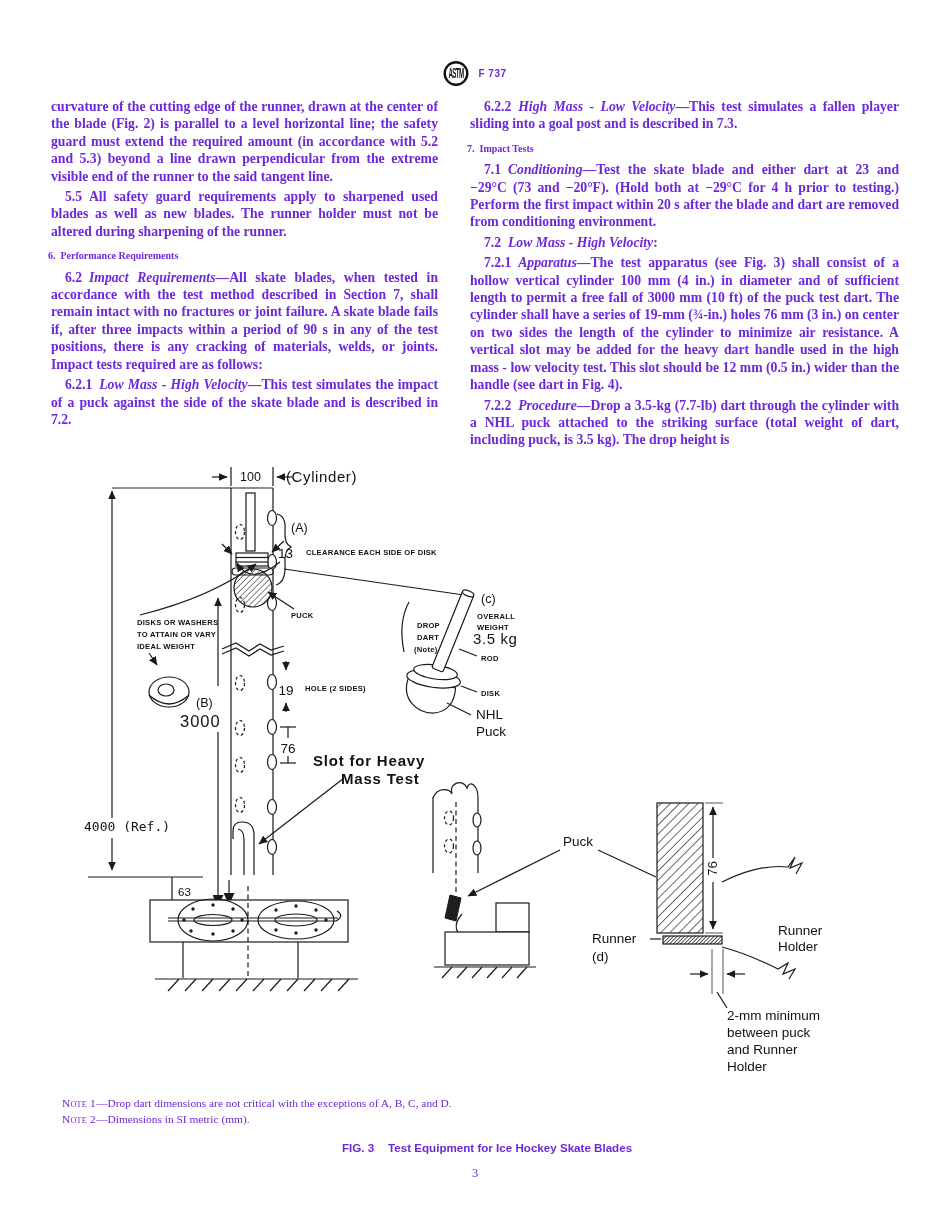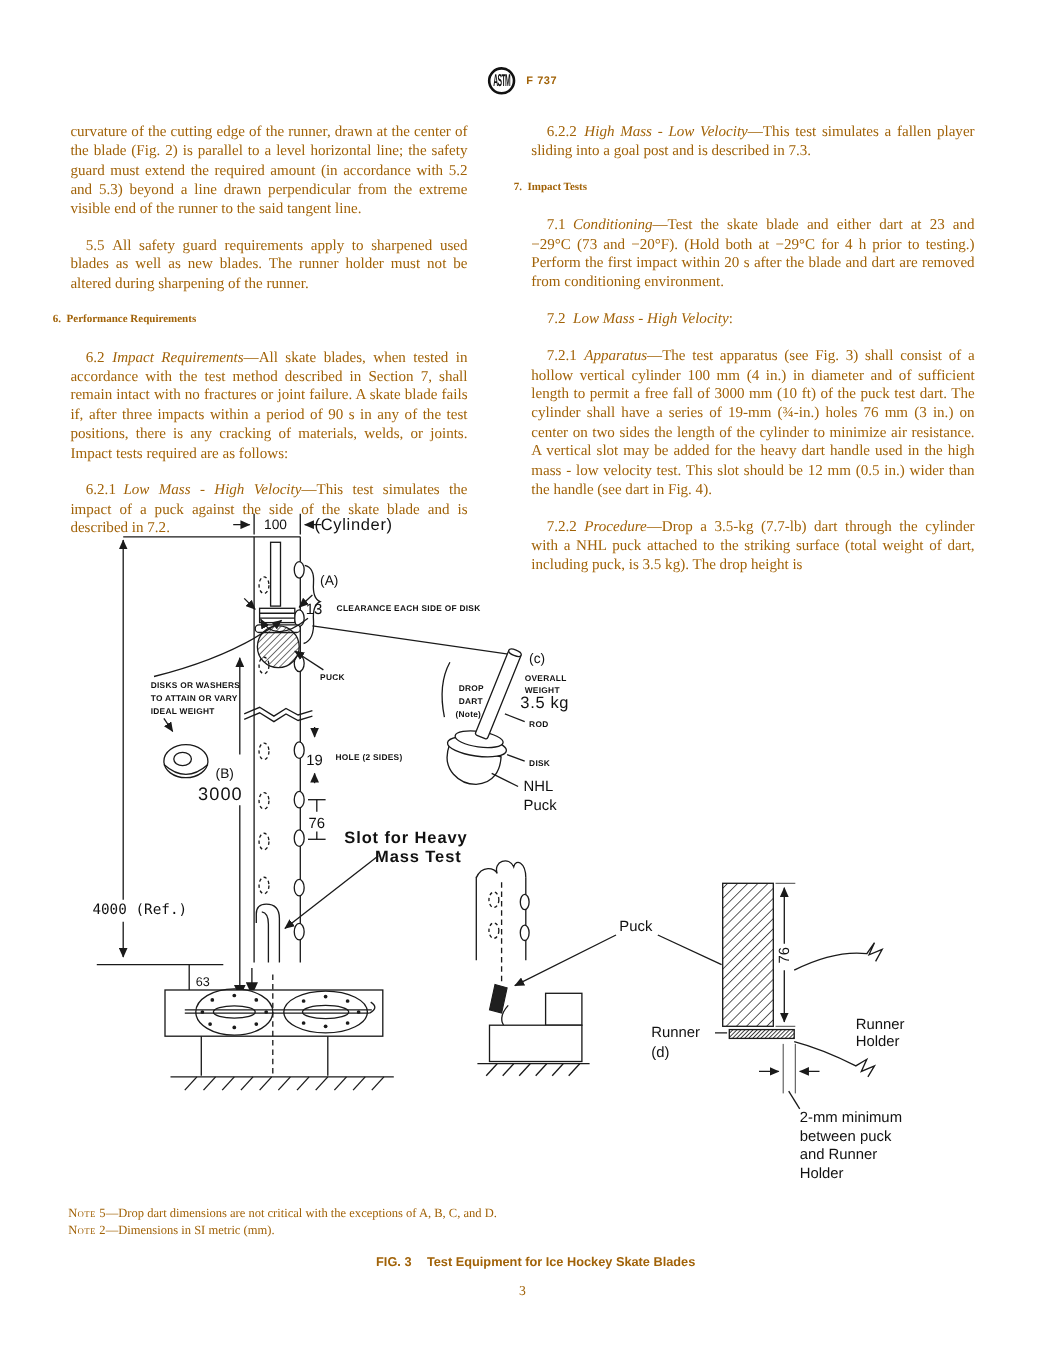--- a/index.html
+++ b/index.html
@@ -1,28 +1,28 @@
 <!DOCTYPE html>
 <html><head>
 <meta charset="utf-8">
 <style>
   html,body { margin:0; padding:0; background:#ffffff; }
   .page { position:relative; width:920px; height:1230px; background:#fff; overflow:hidden;
-          font-family:"Liberation Serif", serif; color:#a16207; }
+          font-family:"Liberation Serif", serif; color:#6d28d9; }
 
   
   .hdr { position:absolute; top:56px; left:0; width:950px; height:34px;
          display:flex; align-items:center; justify-content:center; gap:9px; }
   .doc-code { font-family:"Liberation Sans", sans-serif; font-weight:bold; font-size:10px; letter-spacing:0.5px; }
 
   
   .col { position:absolute; top:95px; font-size:13.7px; line-height:17.4px; }
   .col-left  { left:48px;  width:393px; }
   .col-right { left:467px; width:435px; }
-  .para { margin:16px; text-align:justify; }
+  .para { margin:3px; text-align:justify;font-weight:bold; }
   .para.indent { text-indent:14px; }
   .para i { font-style:italic; }
   .sec-heading { margin:7px 0 4px 0; font-size:10px; font-weight:bold; }
 
   
   .figure-area { position:absolute; top:462px; left:0; width:950px; height:614px; }
   svg { display:block; }
   .ln { stroke:#1a1a1a; stroke-width:1.2; fill:none; }
   .lnthin { stroke:#444; stroke-width:0.9; fill:none; }
   .fw { fill:#ffffff; stroke:#1a1a1a; stroke-width:1.2; }
@@ -323,20 +323,20 @@
         <line class="ln" x1="717" y1="530" x2="727" y2="546"></line>
         <text class="t-md" x="727" y="558">2-mm minimum</text>
         <text class="t-md" x="727" y="575">between puck</text>
         <text class="t-md" x="727" y="592">and Runner</text>
         <text class="t-md" x="727" y="609">Holder</text>
       </g>
     </svg>
   </div>
 
   <div class="fig-notes">
-    <p class="note"><span class="note-label">Note 5</span><span>—Drop dart dimensions are not critical with the exceptions of A, B, C, and D.</span></p>
+    <p class="note"><span class="note-label">Note 1</span><span>—Drop dart dimensions are not critical with the exceptions of A, B, C, and D.</span></p>
     <p class="note"><span class="note-label">Note 2</span><span>—Dimensions in SI metric (mm).</span></p>
   </div>
 
   <p class="fig-caption"><span class="fig-num">FIG. 3</span><span>Test Equipment for Ice Hockey Skate Blades</span></p>
 
   <div class="page-number">3</div>
 </div>
 
 </body></html>

